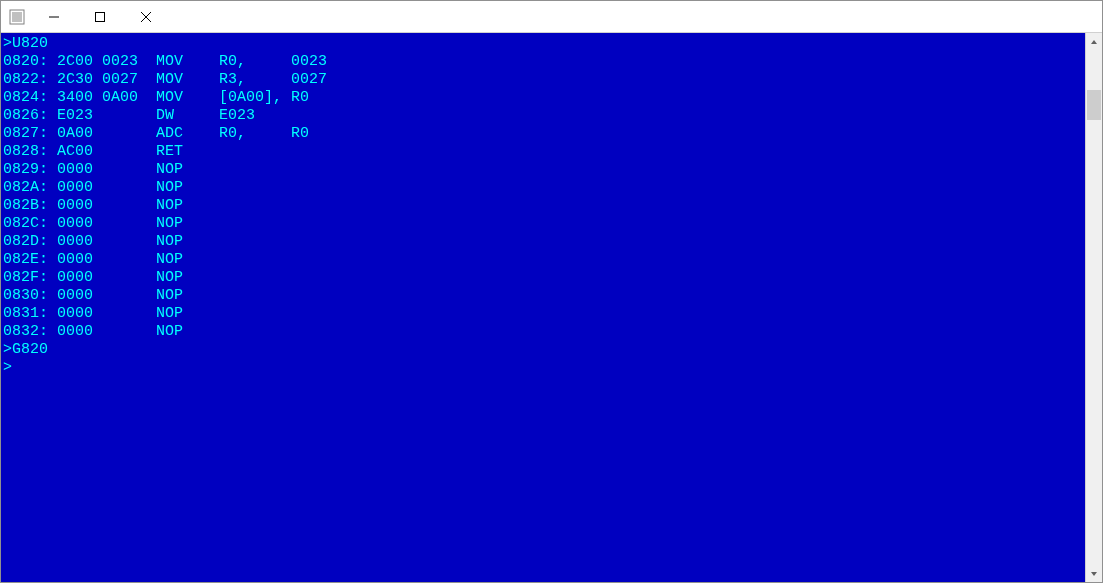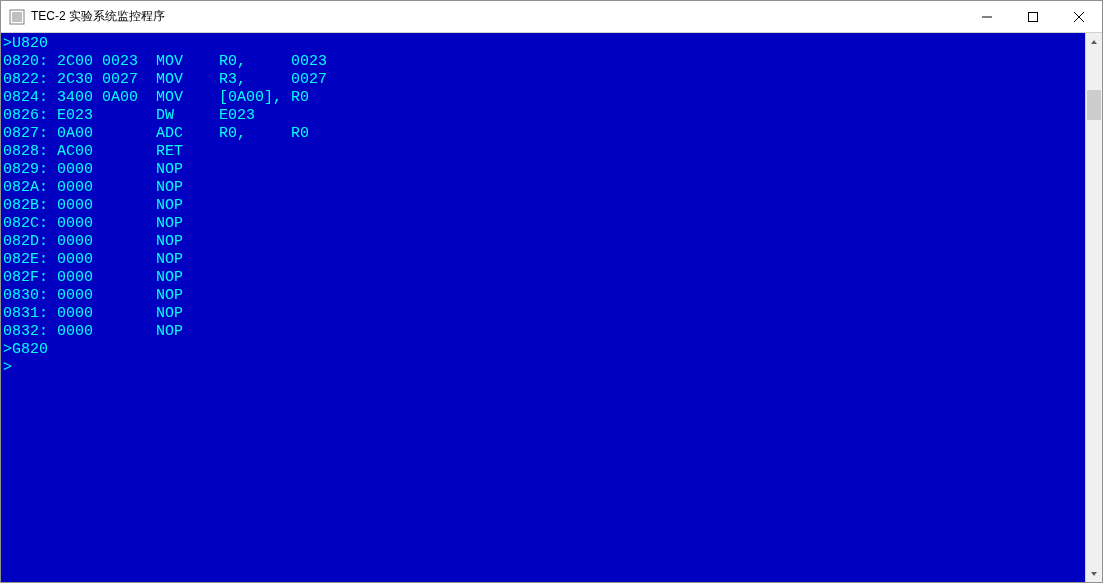--- a/index.html
+++ b/index.html
@@ -112,21 +112,20 @@
 <body>
 
 <div class="window">
   <div class="titlebar">
     <span class="app-icon">
       <svg viewBox="0 0 16 16">
         <rect x="1" y="1" width="14" height="14" fill="#ffffff" stroke="#808080" stroke-width="1"></rect>
         <rect x="3" y="3" width="10" height="10" fill="#c0c0c0"></rect>
       </svg>
     </span>
-    <span class="title-text">TEC-2 实验系统监控程序</span>
     <div class="window-controls">
       <button class="win-btn">
         <svg viewBox="0 0 10 10">
             <line x1="0" y1="5" x2="10" y2="5" stroke="#000" stroke-width="1"></line>
           </svg>
       </button>
       <button class="win-btn">
         <svg viewBox="0 0 10 10">
             <rect x="0.5" y="0.5" width="9" height="9" fill="none" stroke="#000" stroke-width="1"></rect>
           </svg>

